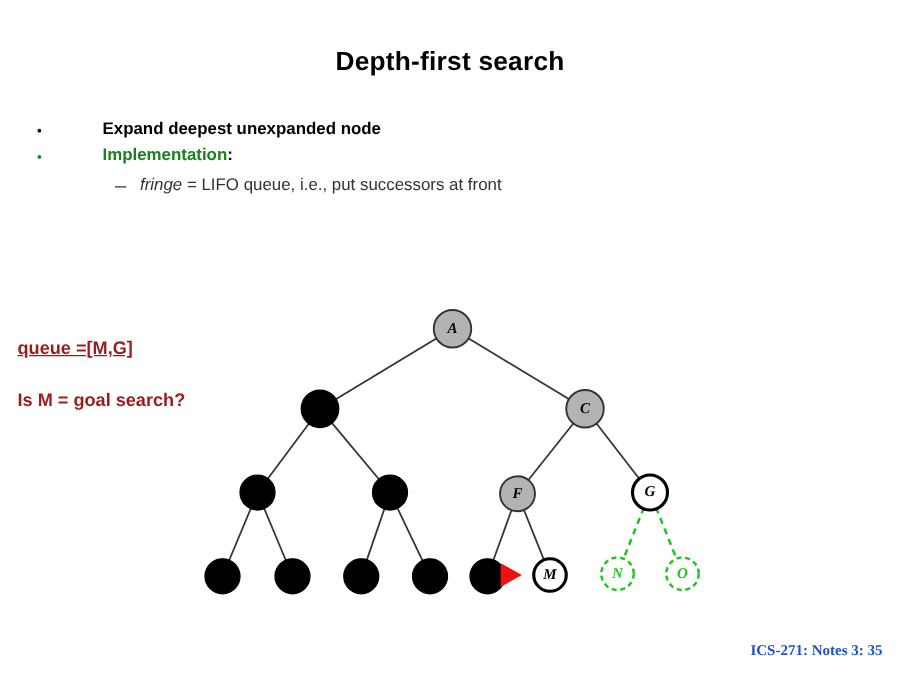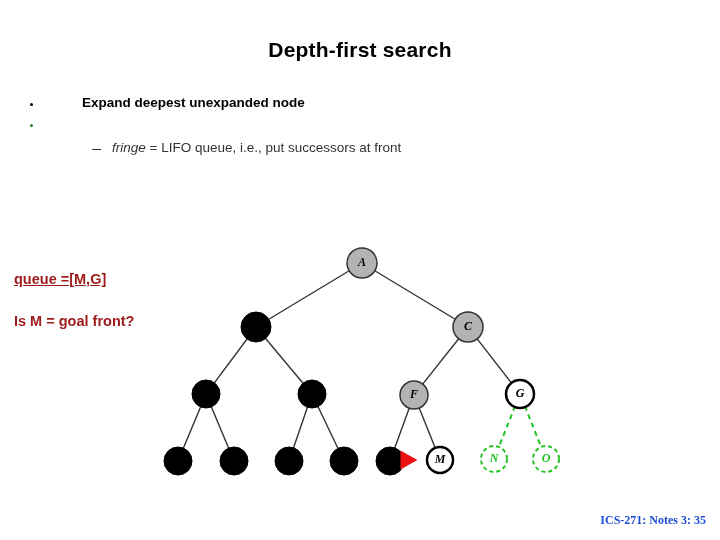--- a/index.html
+++ b/index.html
@@ -91,31 +91,32 @@
 
   <div class="bullets">
 
     <div class="b-row">
       <span class="b-dot"></span>
       <span class="b-txt">Expand deepest unexpanded node</span>
     </div>
 
     <div class="b-row">
       <span class="b-dot green"></span>
+      <span class="b-txt green"><span>Implementation</span><span class="blk">:</span></span>
     </div>
 
     <div class="s-row">
       <span class="s-dash"></span>
       <span class="s-txt"><span class="it">fringe</span><span> = LIFO queue, i.e., put successors at front</span></span>
     </div>
 
   </div>
 
   <div class="annot" id="annot-queue">queue =[M,G]</div>
-  <div class="annot" id="annot-goal">Is M = goal front?</div>
+  <div class="annot" id="annot-goal">Is M = goal search?</div>
 
   <svg id="tree" viewBox="0 0 720 540" xmlns="http://www.w3.org/2000/svg">
     <g id="edge-layer">
         <line x1="350.01509776615103" y1="270.23616738647485" x2="267.98490223384897" y2="319.76383261352515" stroke="#333333" stroke-width="1.4"></line>
         <line x1="373.98490223384897" y1="270.23616738647485" x2="456.01509776615103" y2="319.76383261352515" stroke="#333333" stroke-width="1.4"></line>
         <line x1="247.62681821950562" y1="338.2200635858625" x2="213.77509736760192" y2="383.5813695274134" stroke="#333333" stroke-width="1.4"></line>
         <line x1="264.97834188204143" y1="337.74194475172817" x2="303.6629682523901" y2="384.0253370162524" stroke="#333333" stroke-width="1.4"></line>
         <line x1="459.2936499895778" y1="337.9635518649761" x2="422.0844678668206" y2="384.81955898252215" stroke="#333333" stroke-width="1.4"></line>
         <line x1="476.5837359424922" y1="338.0598136182111" x2="512.0293880534001" y2="383.730173068804" stroke="#333333" stroke-width="1.4"></line>
         <line x1="200.98729094813118" y1="405.99469665982895" x2="183.01270905186882" y2="449.00530334017105" stroke="#333333" stroke-width="1.4"></line>

